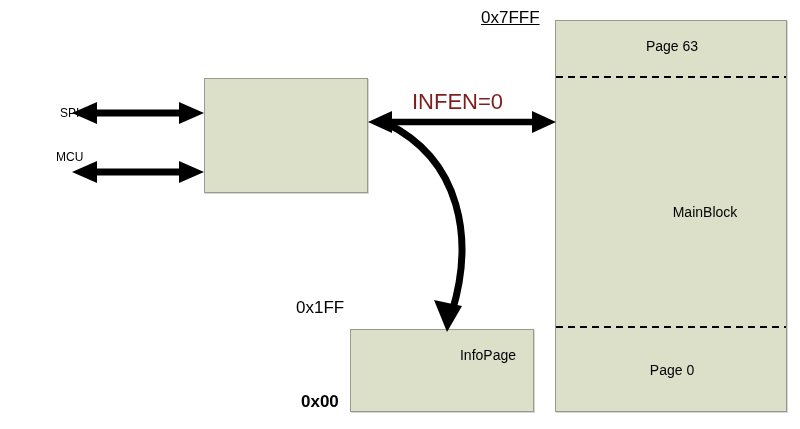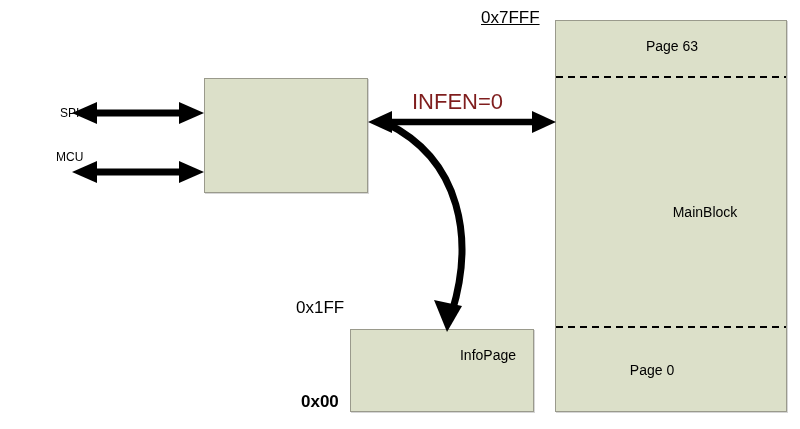--- a/index.html
+++ b/index.html
@@ -58,21 +58,21 @@
 </head>
 <body>
 
 <div id="stage">
 
   <div class="box" style="left:204px;top:78px;width:164px;height:115px;"></div>
 
   <div class="box" style="left:555px;top:20px;width:232px;height:392px;"></div>
   <div class="blk-label centered" style="left:672px;top:36px;">Page 63</div>
   <div class="blk-label centered" style="left:671px;top:202px;margin-left:34px;">MainBlock</div>
-  <div class="blk-label centered" style="left:652px;top:360px;">Page 0</div>
+  <div class="blk-label centered" style="left:672px;top:360px;">Page 0</div>
 
   <div class="box" style="left:350px;top:329px;width:184px;height:83px;"></div>
   <div class="blk-label centered" style="left:441px;top:345px;margin-left:47px;">InfoPage</div>
 
   <div class="addr-label" style="left:481px;top:8px;text-decoration:underline;">0x7FFF</div>
   <div class="addr-label" style="left:296px;top:298px;">0x1FF</div>
   <div class="addr-label" style="left:301px;top:392px;font-weight:bold;">0x00</div>
 
   <div class="side-label" style="left:24px;top:103px;">SPI</div>
   <div class="side-label" style="left:20px;top:147px;">MCU</div>

